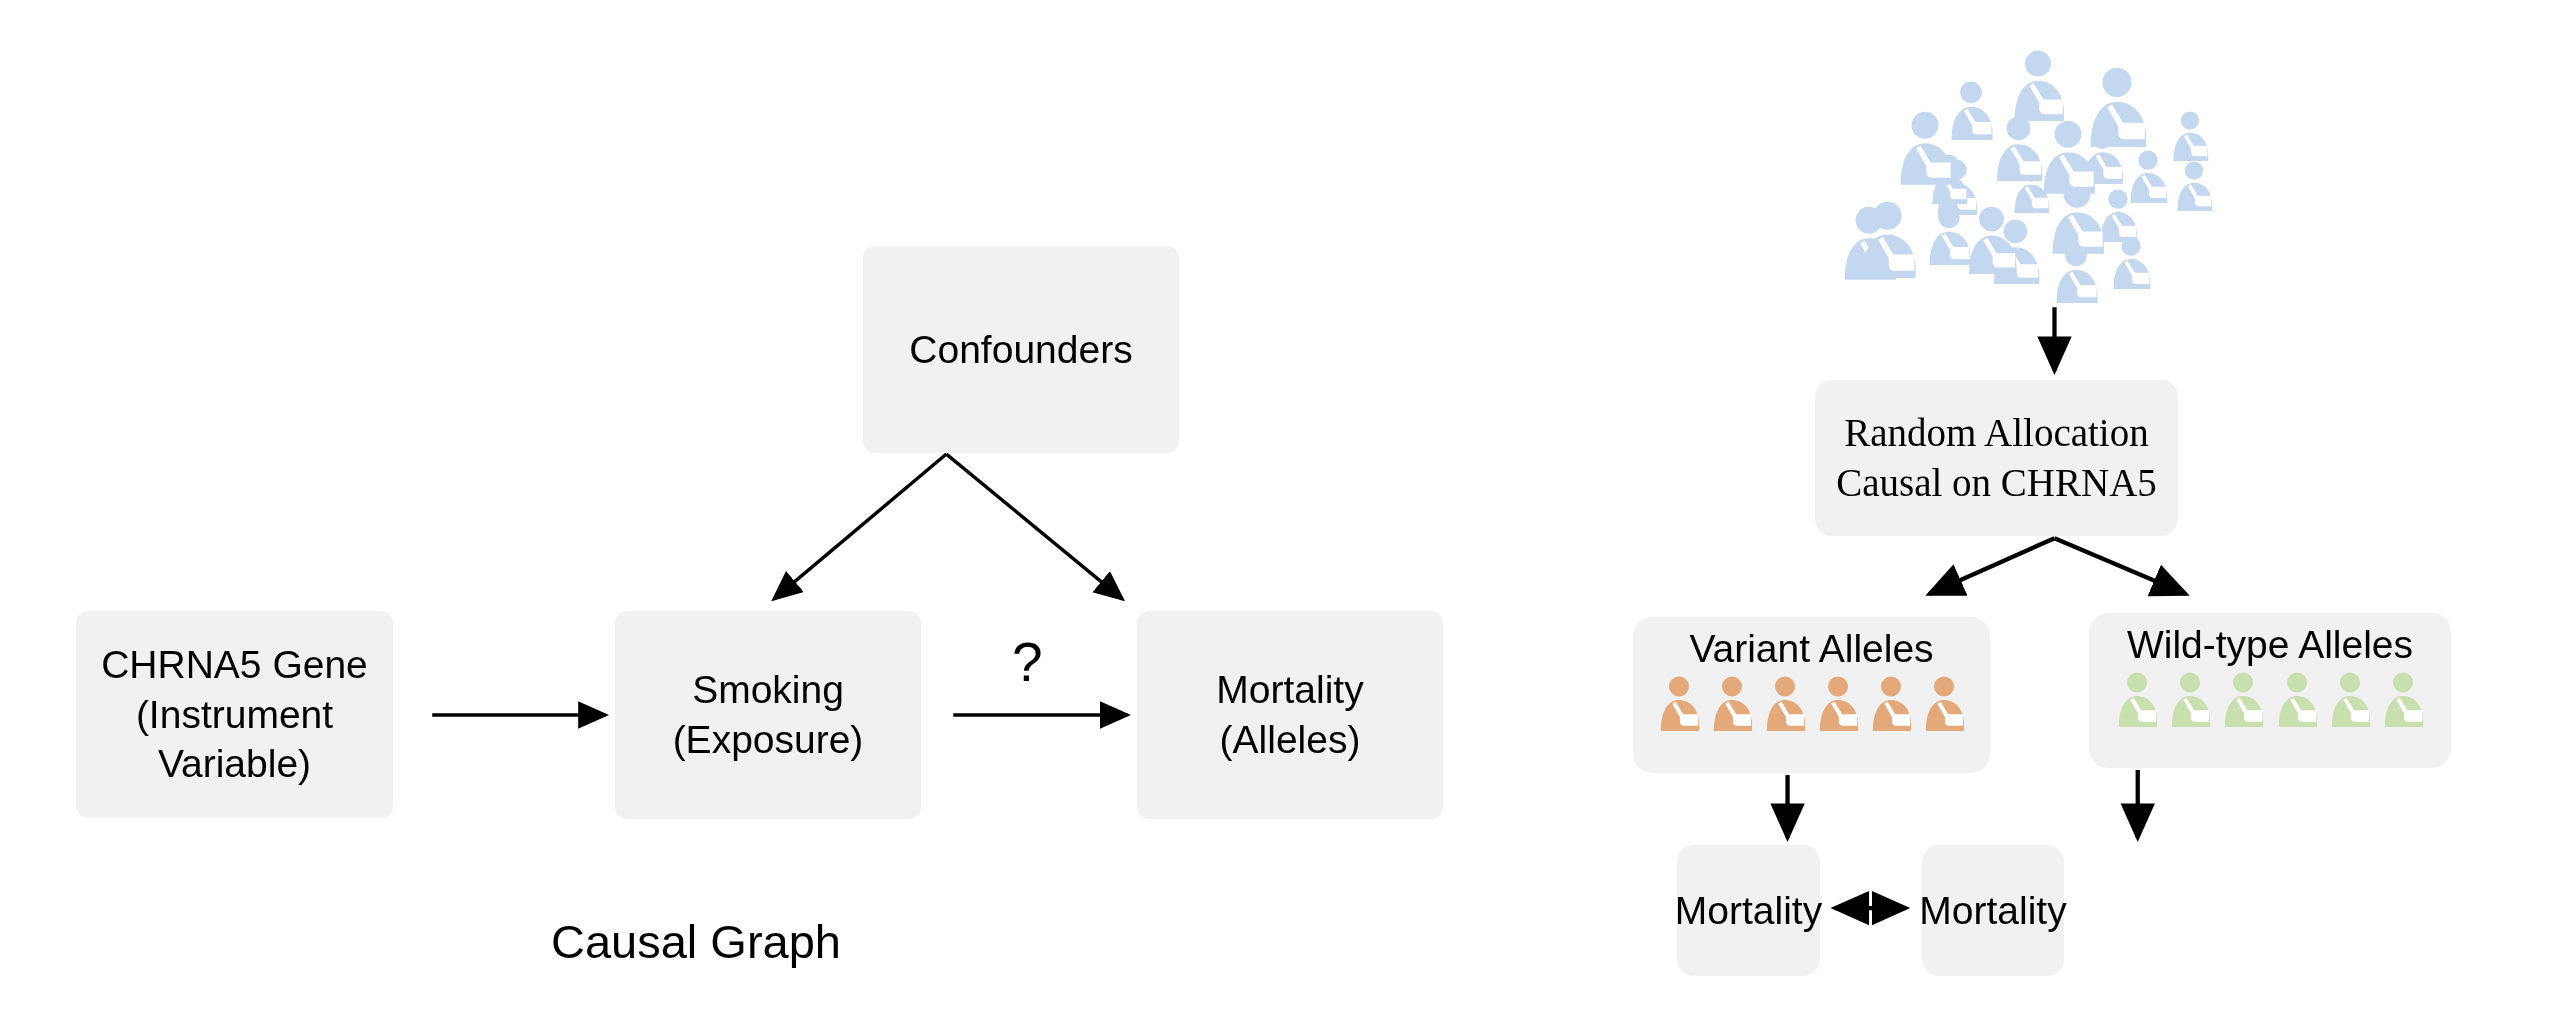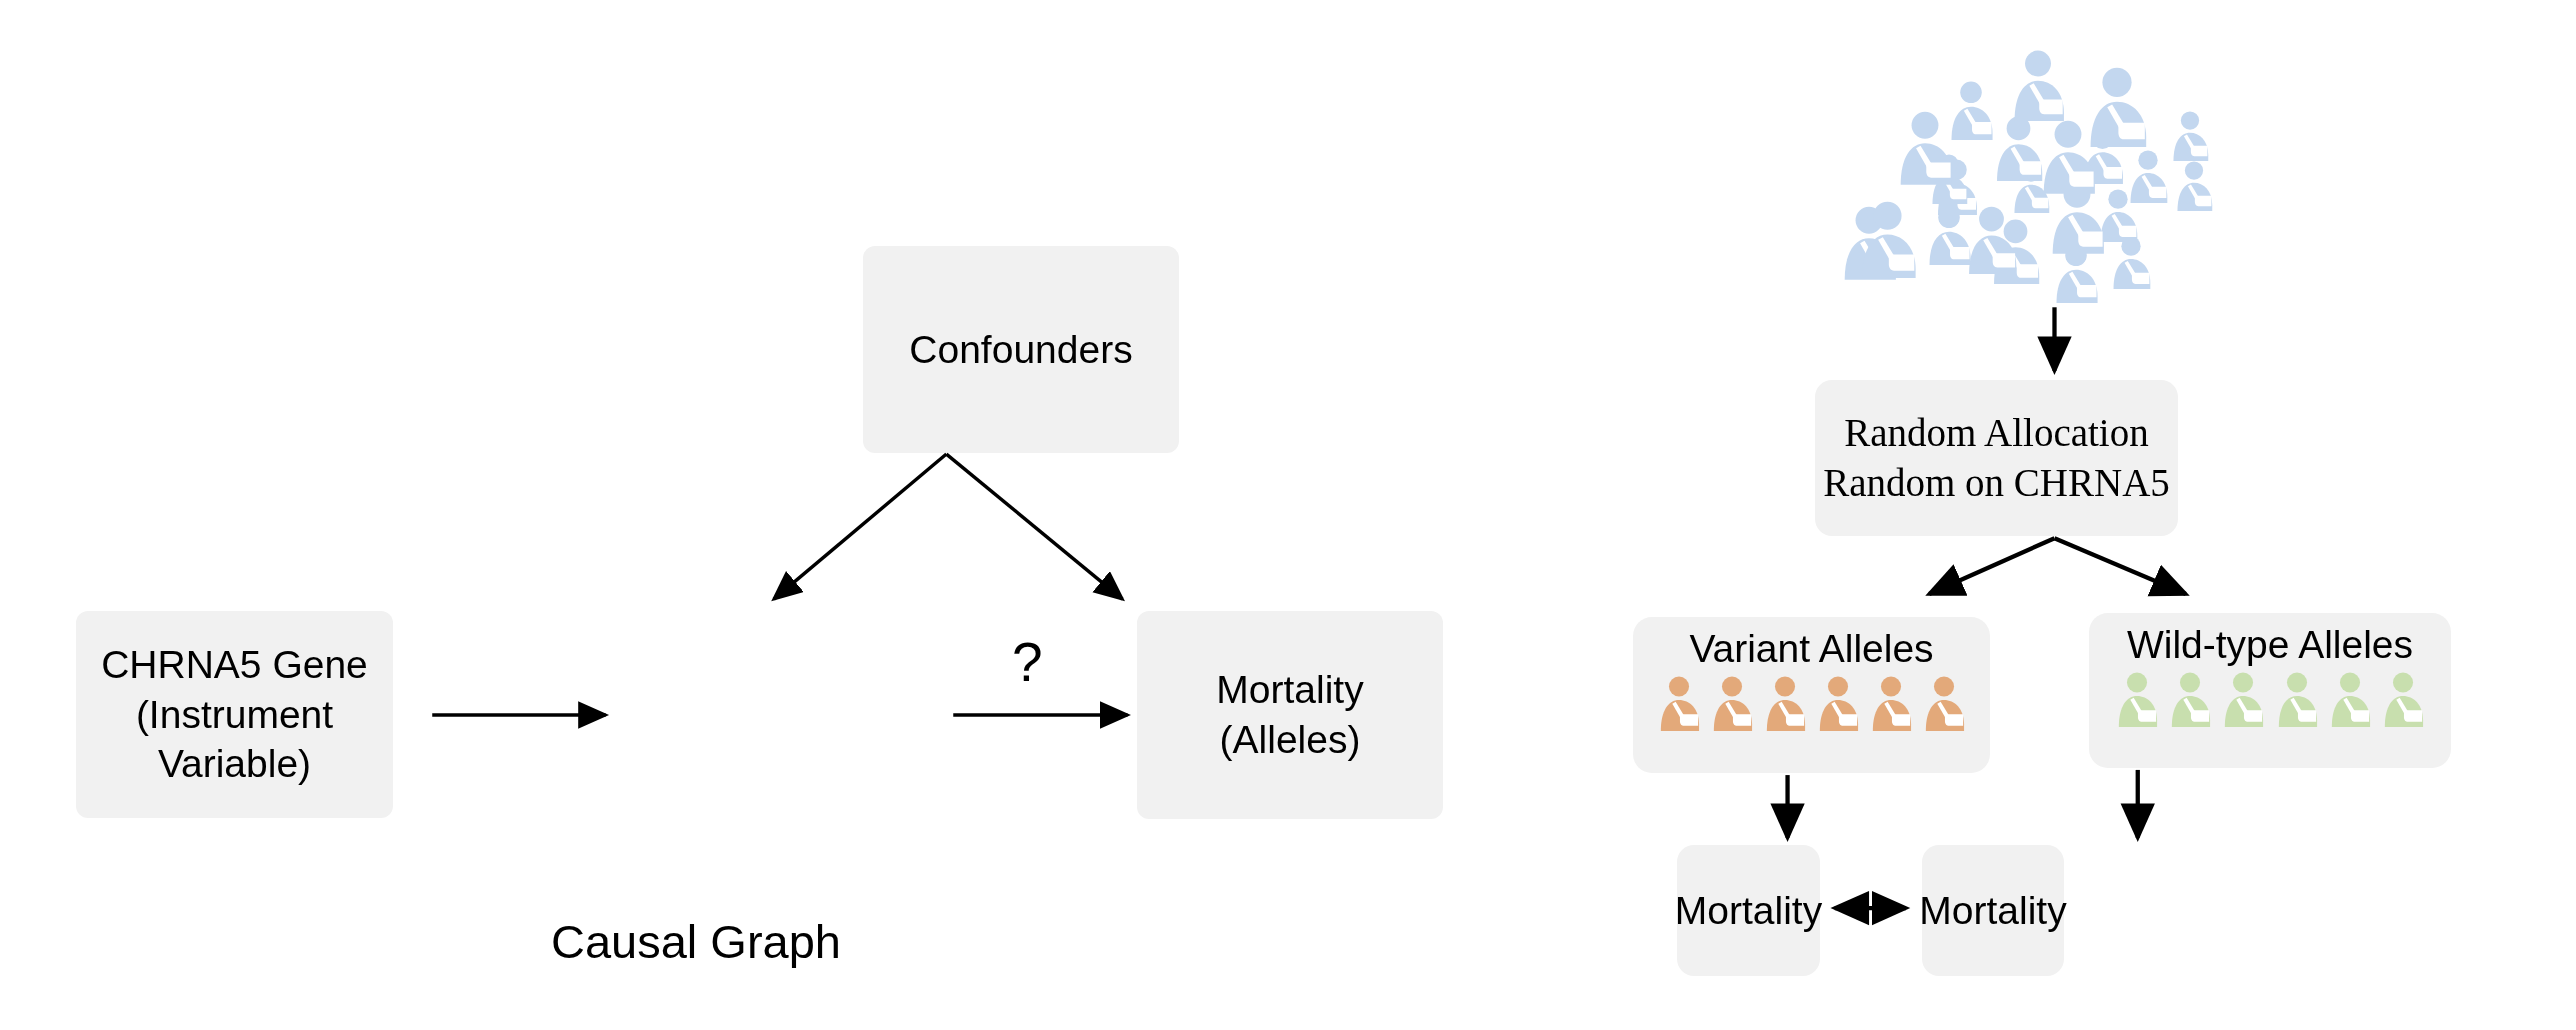--- a/index.html
+++ b/index.html
@@ -116,20 +116,26 @@
   </div>
 
   <div class="node square" style="left:76px; top:611px; width:317px; height:207px;">
     <span>
       <span>CHRNA5 Gene</span><br>
       <span>(Instrument</span><br>
       <span>Variable)</span>
     </span>
   </div>
 
+  <div class="node square" style="left:615px; top:611px; width:306px; height:208px;">
+    <span>
+      <span>Smoking</span><br>
+      <span>(Exposure)</span>
+    </span>
+  </div>
 
   <div class="node square" style="left:1137px; top:611px; width:306px; height:208px;">
     <span>
       <span>Mortality</span><br>
       <span>(Alleles)</span>
     </span>
   </div>
 
   <div class="qmark" style="left:1012px; top:635px;">?</div>
 
@@ -310,21 +316,21 @@
           <path d="M12 115 C12 72 28 50 50 50 C72 50 92 68 92 102 L92 115 Z" fill="#c3d7ef"></path>
           <path d="M43 54 L36 58 L58 96 L66 92 Z" fill="#ffffff"></path>
           <path d="M52 80 L90 80 L90 104 L60 104 C54 104 52 99 52 94 Z" fill="#ffffff"></path>
         </svg>
       </span>
     </div>
 
   <div class="node rounded" style="left:1815px; top:380px; width:363px; height:156px;font-family:Liberation Serif, serif;">
     <span>
       <span>Random Allocation</span><br>
-      <span>Random on CHRNA5</span>
+      <span>Causal on CHRNA5</span>
     </span>
   </div>
 
   <div class="allele-box" style="left:2089px; top:613px; width:362px; height:155px;">
     <div class="allele-label">Wild-type Alleles</div>
     <div class="allele-icons" id="wildtype-icons">
         <span class="person">
           <svg viewBox="0 0 100 115" width="48" height="55">
             <circle cx="50" cy="22" r="21" fill="#c8dfae"></circle>
             <path d="M12 115 C12 72 28 50 50 50 C72 50 92 68 92 102 L92 115 Z" fill="#c8dfae"></path>

